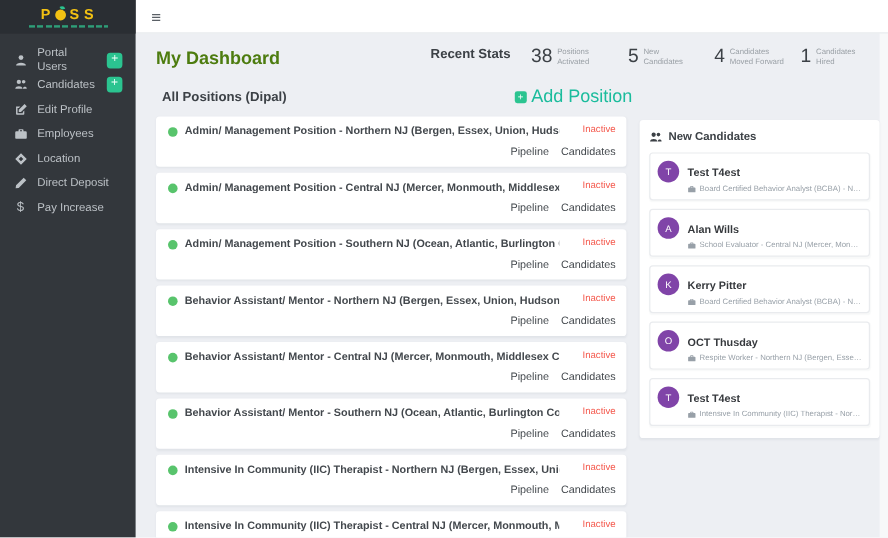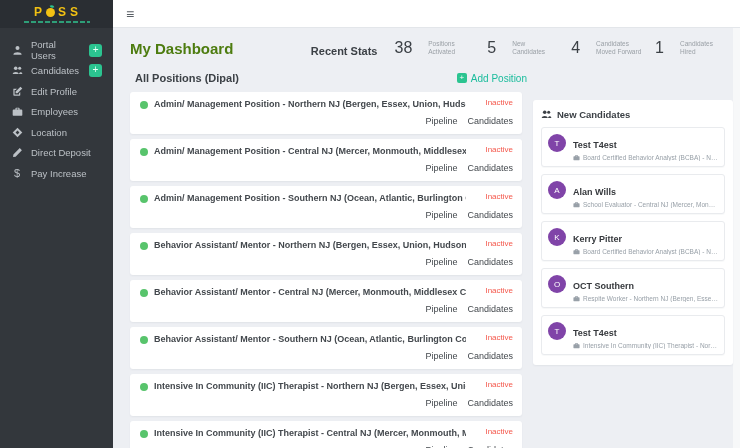--- a/index.html
+++ b/index.html
@@ -36,33 +36,33 @@
   .user-name { font-size:9.5px; color:#aab0b6; }
   .logout { font-size:9.5px; color:#60666c; cursor:pointer; }
 
   
   .content { position:absolute; left:113px; top:28px; width:627px; height:420px; background:#edeff3; }
   .scroll-strip { position:absolute; right:0; top:0; width:7px; height:420px; background:#f7f8f9; }
 
   .dash-row { display:flex; align-items:center; justify-content:space-between;
               padding:11px 14px 0 17px; }
   .page-title { font-size:15px; font-weight:600; color:#4d7c0f; }
-  .stats { display:flex; align-items:flex-end; gap:13px; }
+  .stats { display:flex; align-items:flex-start; gap:13px; }
   .stats-label { font-size:11px; font-weight:700; color:#3c4146; margin-right:4px; }
-  .stat { display:flex; align-items:center; gap:16px; }
+  .stat { display:flex; align-items:center; gap:4px; }
   .stat-num { font-size:16px; color:#3c4146; }
   .stat-cap { font-size:6.5px; line-height:1.3; color:#9aa0a6; width:46px; }
 
   .positions-head { width:392px; margin:15px 0 8px 22px; display:flex;
                     align-items:center; justify-content:space-between; }
   .positions-title { font-size:11px; font-weight:700; color:#3c4146; }
   .add-position { display:flex; align-items:center; gap:4px; cursor:pointer; }
   .add-position .sq { width:10px; height:10px; border-radius:2px; background:#2bc490;
                       color:#fff; font-size:8px; line-height:9px; text-align:center; }
-  .add-position .lbl { font-size:10px; color:#1abc9c; }
+  .add-position .lbl { font-size:15px; color:#1abc9c; }
 
   .positions-list { margin-left:17px; width:392px; }
   .pcard { position:relative; background:#fff; border-radius:3px; height:42px; margin-bottom:5px;
            box-shadow:0 1px 2px rgba(40,50,60,.06); }
   .pdot { position:absolute; left:10px; top:9px; width:8px; height:8px; border-radius:50%;
           background:#58c46c; }
   .ptitle { position:absolute; left:24px; top:7px; right:56px; font-size:9px; font-weight:600;
             color:#43484d; white-space:nowrap; overflow:hidden; }
   .pstatus { position:absolute; right:9px; top:6px; font-size:8px; color:#f4574b; }
   .plinks { position:absolute; right:9px; top:24px; display:flex; gap:10px; }
@@ -320,21 +320,21 @@
             <svg viewBox="0 0 16 16">
                 <path d="M6 2.5h4a1 1 0 0 1 1 1V5h2.5A1.5 1.5 0 0 1 15 6.5V13a1 1 0 0 1-1 1H2a1 1 0 0 1-1-1V6.5A1.5 1.5 0 0 1 2.5 5H5V3.5a1 1 0 0 1 1-1zm.8 2.5h2.4V3.8H6.8z"></path>
               </svg>
             <span>Board Certified Behavior Analyst (BCBA) - Northern NJ (Bergen...</span>
           </span>
         </span>
       </div>
       <div class="citem">
         <span class="avatar">O</span>
         <span class="cinfo">
-          <span class="cname">OCT Southern</span>
+          <span class="cname">OCT Thusday</span>
           <span class="cpos">
             <svg viewBox="0 0 16 16">
                 <path d="M6 2.5h4a1 1 0 0 1 1 1V5h2.5A1.5 1.5 0 0 1 15 6.5V13a1 1 0 0 1-1 1H2a1 1 0 0 1-1-1V6.5A1.5 1.5 0 0 1 2.5 5H5V3.5a1 1 0 0 1 1-1zm.8 2.5h2.4V3.8H6.8z"></path>
               </svg>
             <span>Respite Worker - Northern NJ (Bergen, Essex, Union, Hudson, ...</span>
           </span>
         </span>
       </div>
       <div class="citem">
         <span class="avatar">T</span>

